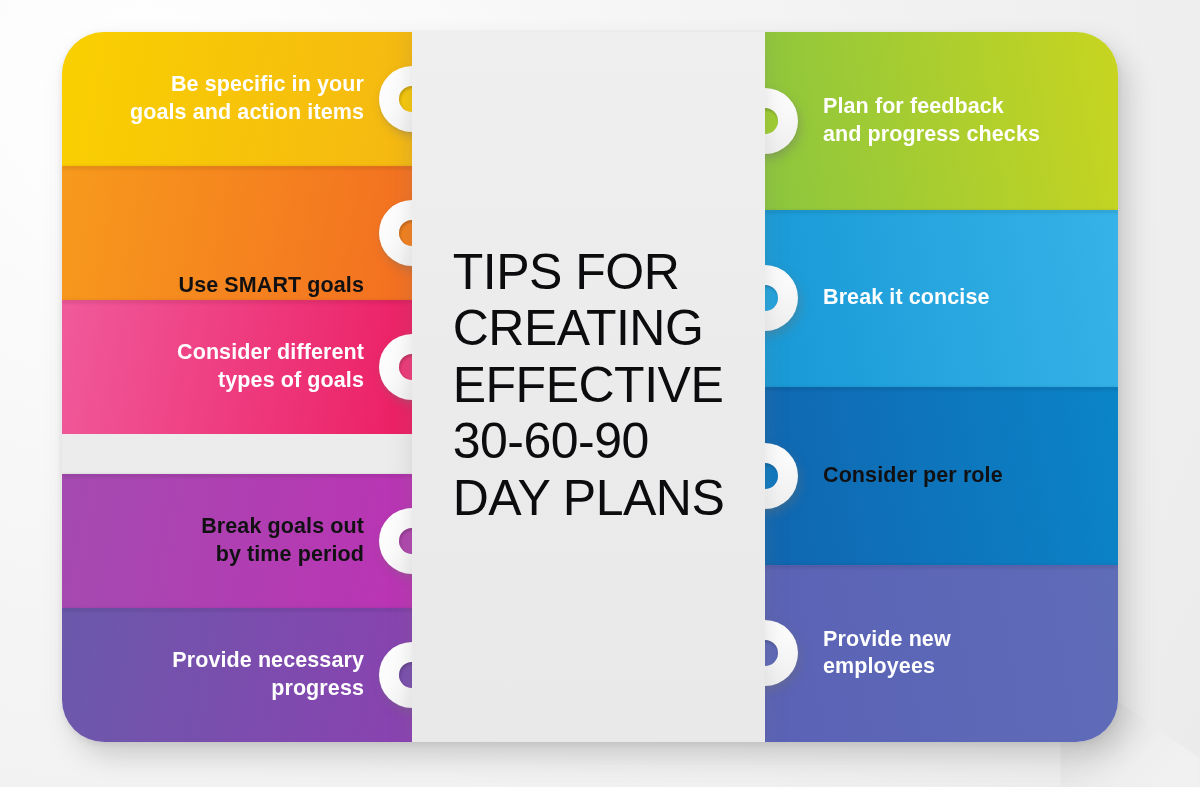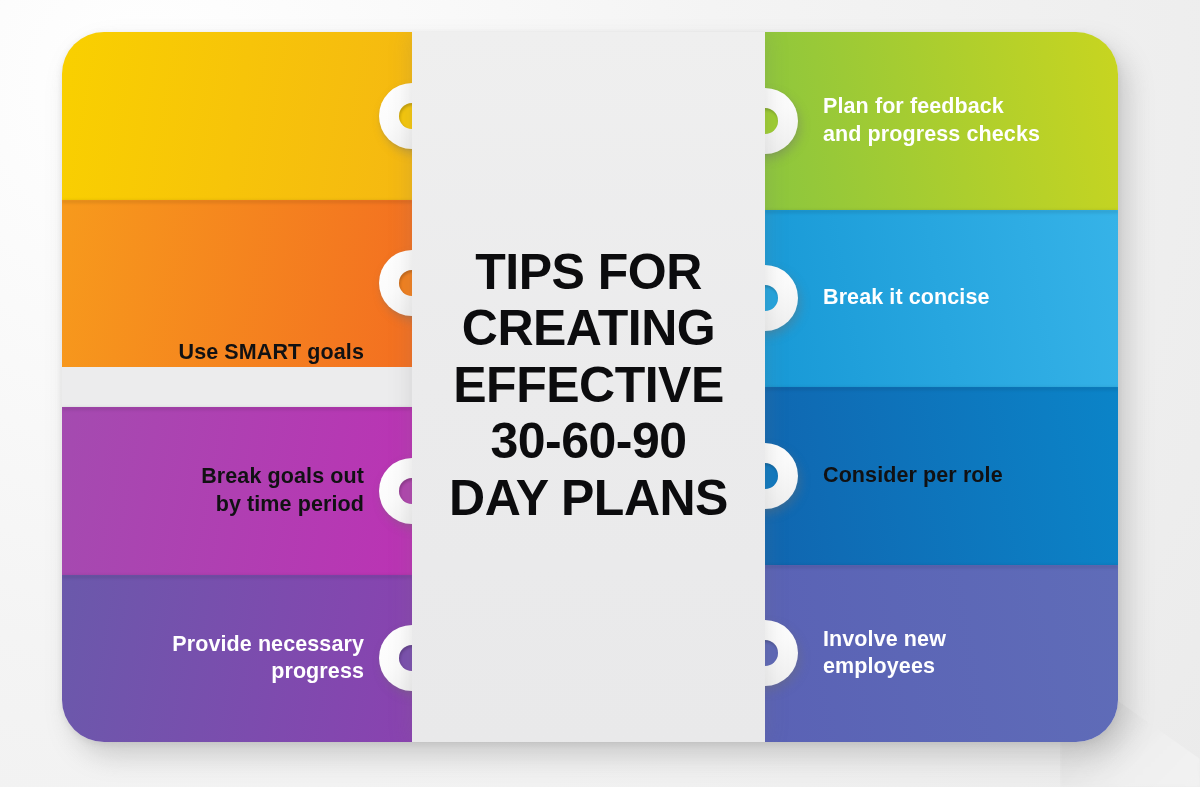--- a/index.html
+++ b/index.html
@@ -108,25 +108,24 @@
     background: linear-gradient(180deg, #efefef 0%, #ebebec 50%, #e9e9ea 100%);
     display: flex;
     align-items: center;
     justify-content: center;
     z-index: 2;
     box-shadow: 0 0 22px rgba(120,120,120,.22);
   }
 
   .center-title {
     font-size: 50px;
-    font-weight: 700;
+    font-weight: 400;
     line-height: 1.13;
     letter-spacing: -0.5px;
     color: #0c0c0e;
-    text-align: center;
     white-space: pre-line;
     transform: translateY(-2px);
   }
 
   
   .dot {
     position: absolute;
     width: 66px;
     height: 66px;
     border-radius: 50%;
@@ -152,25 +151,32 @@
 </head>
 <body>
 
 <div class="page-bg"></div>
 <div class="corner-shadow"></div>
 
 <div class="card">
 
   <div class="col col-left">
       <div class="band" style="background: linear-gradient(100deg, rgb(249, 208, 0) 0%, rgb(245, 184, 18) 100%);">
+        <div class="band-text t-white">Be specific in your
+goals and action items</div>
         <div class="dot dot-left" style="--hole: #f7c80a; top: calc(50% - 33px);"></div>
       </div>
       <div class="band" style="background: linear-gradient(100deg, rgb(247, 154, 28) 0%, rgb(243, 111, 33) 100%); align-items: flex-end;">
         <div class="band-text t-black">Use SMART goals</div>
         <div class="dot dot-left" style="--hole: #f3801e; top: calc(50% - 33px);"></div>
+      </div>
+      <div class="band" style="background: linear-gradient(100deg, rgb(240, 90, 155) 0%, rgb(236, 30, 99) 100%);">
+        <div class="band-text t-white">Consider different
+types of goals</div>
+        <div class="dot dot-left" style="--hole: #ee3a79; top: calc(50% - 33px);"></div>
       </div>
       <div class="band" style="background: linear-gradient(100deg, rgb(164, 75, 176) 0%, rgb(187, 51, 180) 100%); margin-top: 40px;">
         <div class="band-text t-black">Break goals out
 by time period</div>
         <div class="dot dot-left" style="--hole: #b046ae; top: calc(50% - 33px);"></div>
       </div>
       <div class="band" style="background: linear-gradient(100deg, rgb(106, 89, 171) 0%, rgb(138, 66, 176) 100%);">
         <div class="band-text t-white">Provide necessary
 progress</div>
         <div class="dot dot-left" style="--hole: #7a4fae; top: calc(50% - 33px);"></div>
@@ -193,19 +199,19 @@
       </div>
       <div class="band" style="background: linear-gradient(80deg, rgb(24, 153, 214) 0%, rgb(54, 179, 232) 100%);">
         <div class="band-text t-white">Break it concise</div>
         <div class="dot dot-right" style="--hole: #23a4de; top: calc(50% - 33px);"></div>
       </div>
       <div class="band" style="background: linear-gradient(80deg, rgb(16, 102, 176) 0%, rgb(11, 132, 200) 100%);">
         <div class="band-text t-black">Consider per role</div>
         <div class="dot dot-right" style="--hole: #0e78bf; top: calc(50% - 33px);"></div>
       </div>
       <div class="band" style="background: linear-gradient(80deg, rgb(90, 98, 181) 0%, rgb(95, 108, 184) 100%);">
-        <div class="band-text t-white">Involve new
+        <div class="band-text t-white">Provide new
 employees</div>
         <div class="dot dot-right" style="--hole: #5d67b6; top: calc(50% - 33px);"></div>
       </div>
     </div>
 
 </div>
 
 </body></html>

